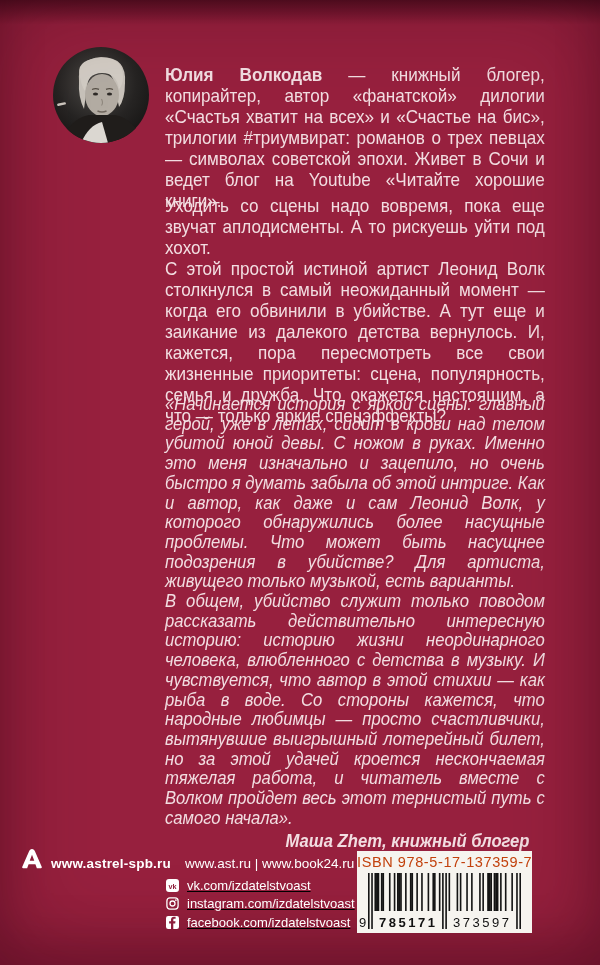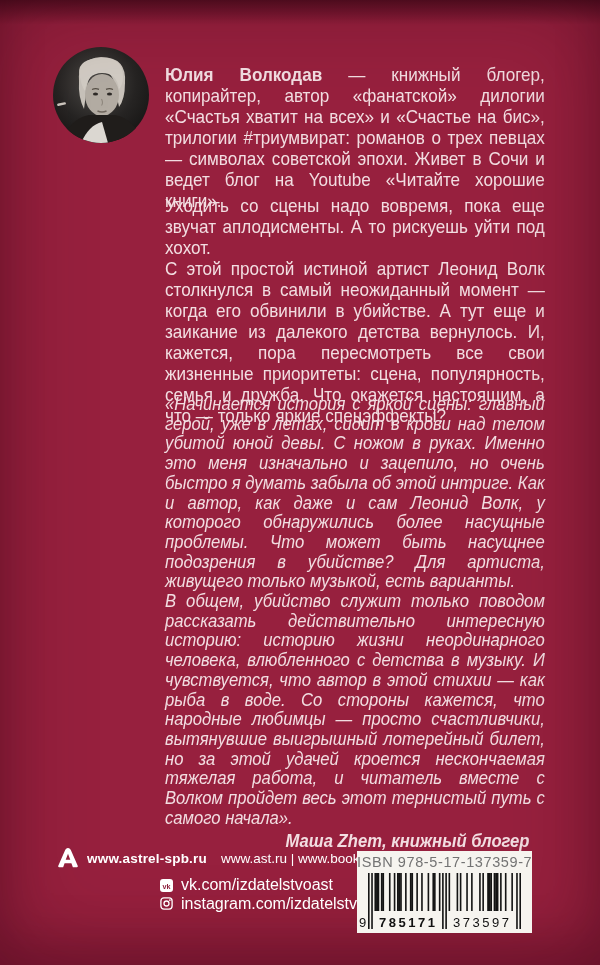--- a/index.html
+++ b/index.html
@@ -35,39 +35,39 @@
   .bio{top:45px;font-size:19px;line-height:21px;}
   .bio .b{font-weight:bold;}
   .annotation{top:195px;font-size:19px;line-height:21px;}
   .review{top:394px;font-style:italic;font-size:18.5px;line-height:19.7px;}
   .attribution{
     text-align:right;font-weight:bold;margin-top:4px !important;
     padding-right:17px;
   }
   
   .pub-row{
-    position:absolute;left:57px;top:845px;height:26px;
-    display:flex;align-items:center;color:#fff;z-index:6;
+    position:absolute;left:21px;top:845px;height:26px;
+    display:flex;align-items:flex-end;color:#fff;z-index:6;
   }
   .logo{width:22px;height:24px;flex:none;}
   .logo svg{display:block;width:22px;height:24px;}
   .site-primary{font-weight:bold;font-size:13.5px;margin-left:8px;letter-spacing:.2px;}
   .site-secondary{font-size:13.5px;margin-left:14px;}
-  .socials{position:absolute;left:160px;top:876px;z-index:6;}
+  .socials{position:absolute;left:166px;top:876px;z-index:6;text-decoration:underline;}
   .social-row{display:flex;align-items:center;height:18.6px;color:#fff;}
   .sicon{width:13px;height:13px;margin-right:8px;flex:none;}
   .sicon svg{display:block;width:13px;height:13px;}
-  .social-label{font-size:16px;white-space:nowrap;text-align:center;}
+  .social-label{font-size:13px;white-space:nowrap;text-align:center;}
   
   .isbn-box{
     position:absolute;left:357px;top:851px;width:175px;height:82px;
     background:#f6f4ef;z-index:6;
   }
   .isbn-label{
-    text-align:center;font-size:14.5px;color:#737373;
+    text-align:center;font-size:14.5px;color:#c2410c;
     margin-top:3px;letter-spacing:.6px;white-space:nowrap;
   }
   .barcode{position:absolute;left:11px;top:22px;width:153px;height:57px;}
   .bd{
     position:absolute;bottom:3px;font-size:13px;color:#111;
     letter-spacing:2.5px;white-space:nowrap;
   }
   .bd0{left:2px;letter-spacing:0;}
   .bd1{left:22px;font-weight:bold;}
   .bd2{left:96px;margin-top:32px;}
@@ -139,20 +139,29 @@
     </div>
     <div class="social-row">
       <span class="sicon">
         <svg viewBox="0 0 13 13">
             <rect x="0.9" y="0.9" width="11.2" height="11.2" rx="3" fill="none" stroke="#fff" stroke-width="1.3"></rect>
             <circle cx="6.5" cy="6.5" r="2.5" fill="none" stroke="#fff" stroke-width="1.3"></circle>
             <circle cx="9.9" cy="3.1" r="0.9" fill="#fff"></circle>
           </svg>
       </span>
       <span class="social-label">instagram.com/izdatelstvoast</span>
+    </div>
+    <div class="social-row">
+      <span class="sicon">
+        <svg viewBox="0 0 13 13">
+            <rect width="13" height="13" rx="2.2" fill="#fff"></rect>
+            <path d="M7.3 13V7.4h1.9l.3-2.2H7.3V3.8c0-.6.2-1.1 1.1-1.1h1.2V.8C9.4.8 8.7.7 7.9.7 6.2.7 5 1.7 5 3.6v1.6H3.1v2.2H5V13Z" fill="#8d1f3c"></path>
+          </svg>
+      </span>
+      <span class="social-label">facebook.com/izdatelstvoast</span>
     </div>
   </div>
 
   <div class="isbn-box">
     <div class="isbn-label">ISBN 978-5-17-137359-7</div>
     <svg class="barcode" viewBox="0 0 153 57" preserveAspectRatio="none">
         <rect x="0.00" y="0" width="1.61" height="56" fill="#141414"></rect>
         <rect x="3.22" y="0" width="1.61" height="56" fill="#141414"></rect>
         <rect x="6.44" y="0" width="1.96" height="38" fill="#141414"></rect>
         <rect x="8.05" y="0" width="1.96" height="38" fill="#141414"></rect>

